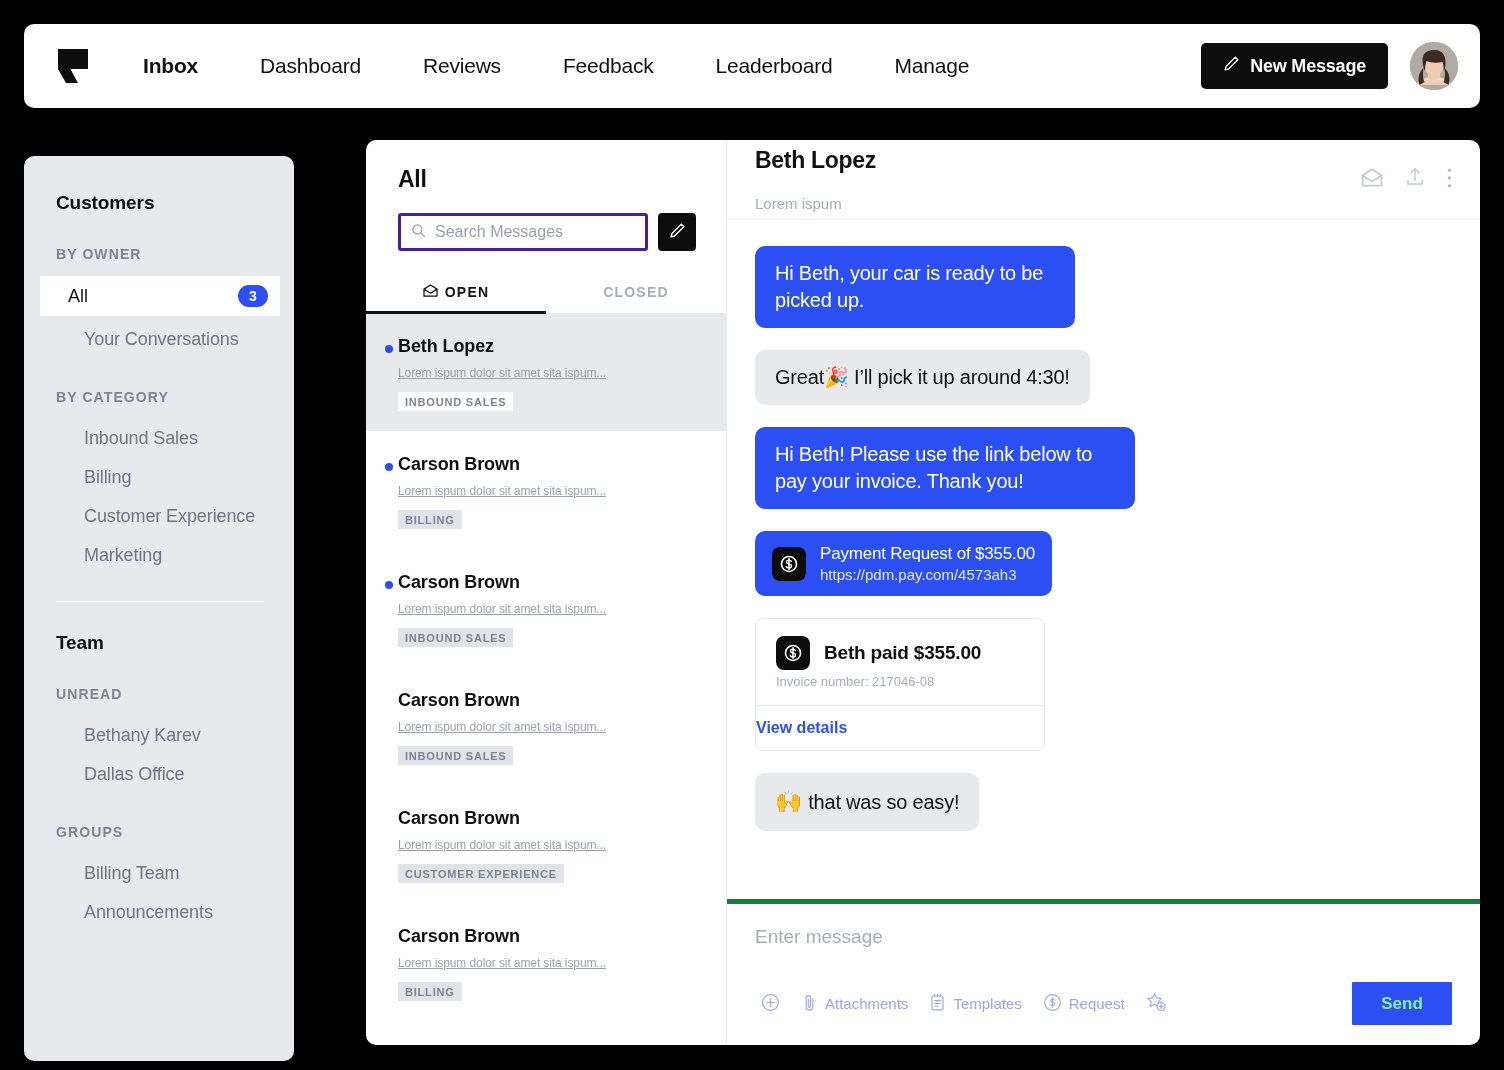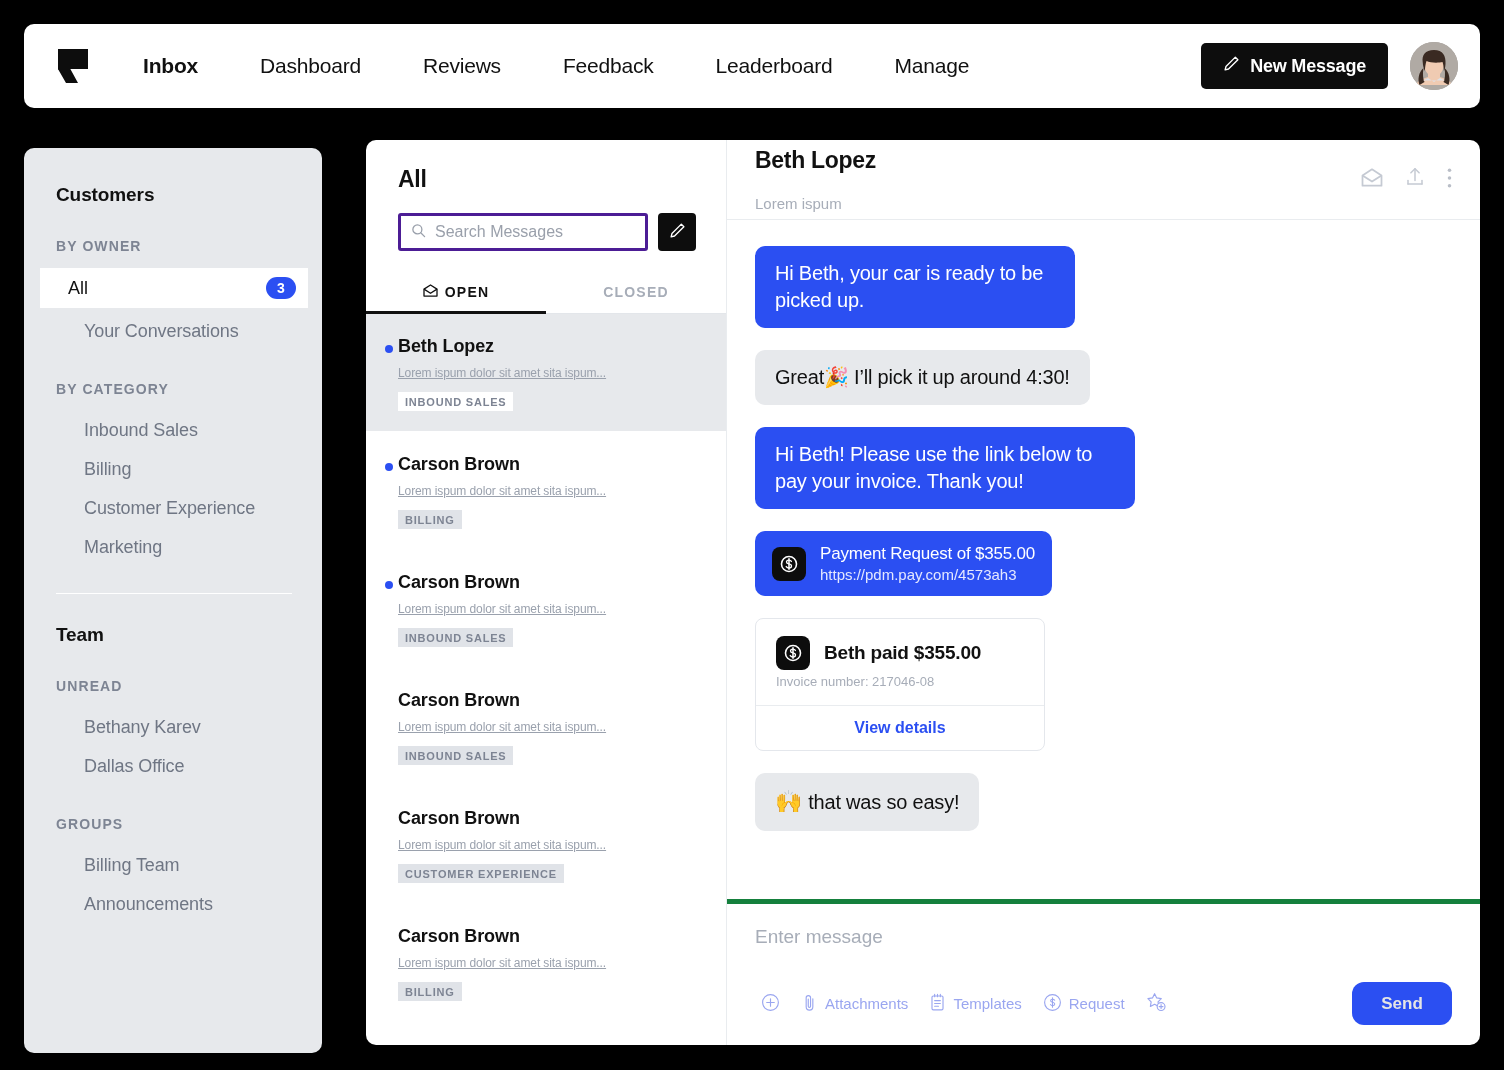--- a/index.html
+++ b/index.html
@@ -33,21 +33,21 @@
     font-family:"Liberation Sans", sans-serif; letter-spacing:-0.2px;
   }
   .avatar{
     width:48px; height:48px; border-radius:50%; overflow:hidden;
     background:#9a9590; flex:none; position:relative; cursor:pointer;
   }
   .avatar svg{ display:block; }
 
   
   .sidebar{
-    position:absolute; left:24px; top:148px; width:298px; height:905px;
+    position:absolute; left:24px; top:156px; width:270px; height:905px;
     background:#e7e9ec; border-radius:10px; padding:36px 30px 0 32px;
   }
   .side-title{ font-size:19px; font-weight:bold; color:#111; margin-bottom:32px; letter-spacing:-0.1px;}
   .side-head{
     font-size:14px; font-weight:bold; color:#7d8493; letter-spacing:1.1px;
     margin-bottom:14px;
   }
   .side-link{
     font-size:18px; color:#6f7684; padding:9px 0 9px 28px; cursor:pointer;
     letter-spacing:-0.1px;
@@ -152,39 +152,39 @@
   .payreq .purl{ color:#e4e8ff; font-size:15px; margin-top:2px; }
 
   .paycard{
     border:1px solid #e4e7ec; border-radius:8px; width:290px; background:#fff;
   }
   .paycard .pcbody{ padding:17px 20px 16px 20px; }
   .paycard .pcrow{ display:flex; align-items:center; gap:14px; }
   .paycard .pcname{ font-size:19px; font-weight:bold; color:#111; letter-spacing:-0.2px;}
   .paycard .pcinv{ font-size:13px; color:#a7adb8; margin-top:4px; }
   .paycard .pcfoot{
-    border-top:1px solid #e9ecef; text-align:center; padding:13px 0;
+    border-top:1px solid #e9ecef; padding:13px 0;
     color:#2b4ff2; font-size:16px; font-weight:bold; cursor:pointer;
   }
   .emoji{ font-size:22px; margin-right:6px; }
 
   
   .composer{ border-top:5px solid #15803d; padding:22px 28px 20px 28px; }
   .composer .cinput{
     font-size:19px; color:#a7adb8; border:none; outline:none; width:100%;
     font-family:"Liberation Sans", sans-serif; background:transparent;
   }
   .composer .cinput::placeholder{ color:#a7adb8; }
   .ctools{ display:flex; align-items:center; margin-top:34px; gap:9px; }
   .ctool{
     display:flex; align-items:center; gap:7px; color:#9aa6f0; font-size:15px;
     cursor:pointer; padding:2px 6px;
   }
   .send-btn{
-    margin-left:auto; background:#2b4ff2; color:#e5e5e5; border:none; border-radius:12px;
+    margin-left:auto; background:#2b4ff2; color:#86efac; border:none; border-radius:1px;
     width:100px; height:43px; font-size:17px; font-weight:bold; cursor:pointer;
     font-family:"Liberation Sans", sans-serif;
   }
 </style>
 </head>
 <body>
 
 <div class="app">
 
   <div class="topnav">

